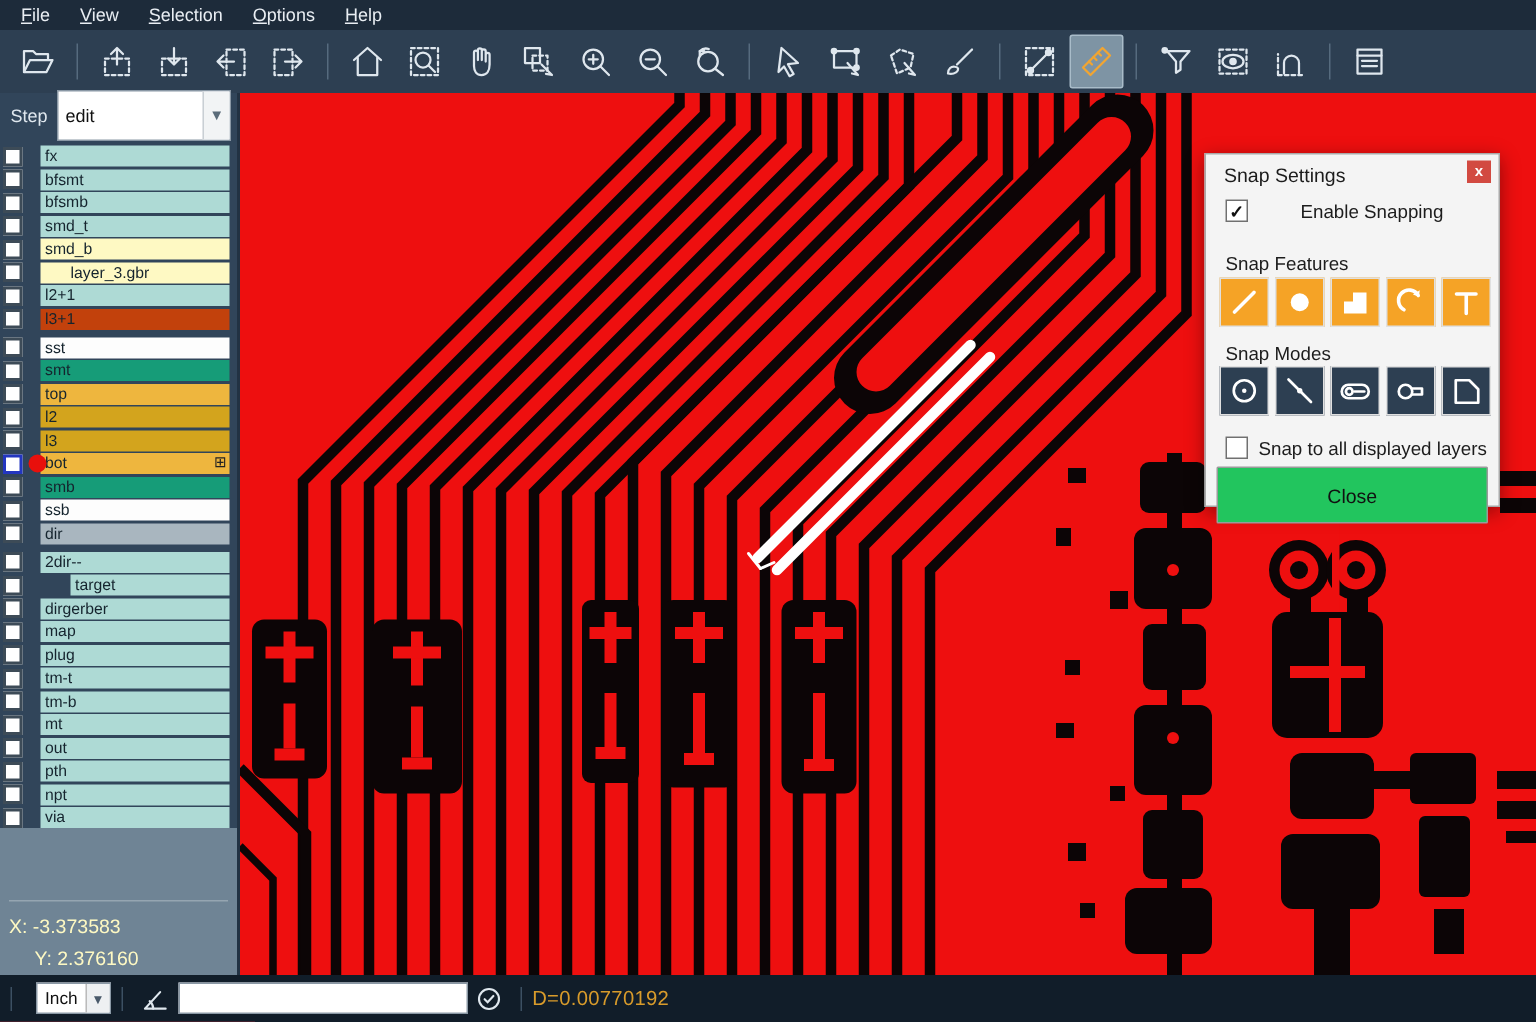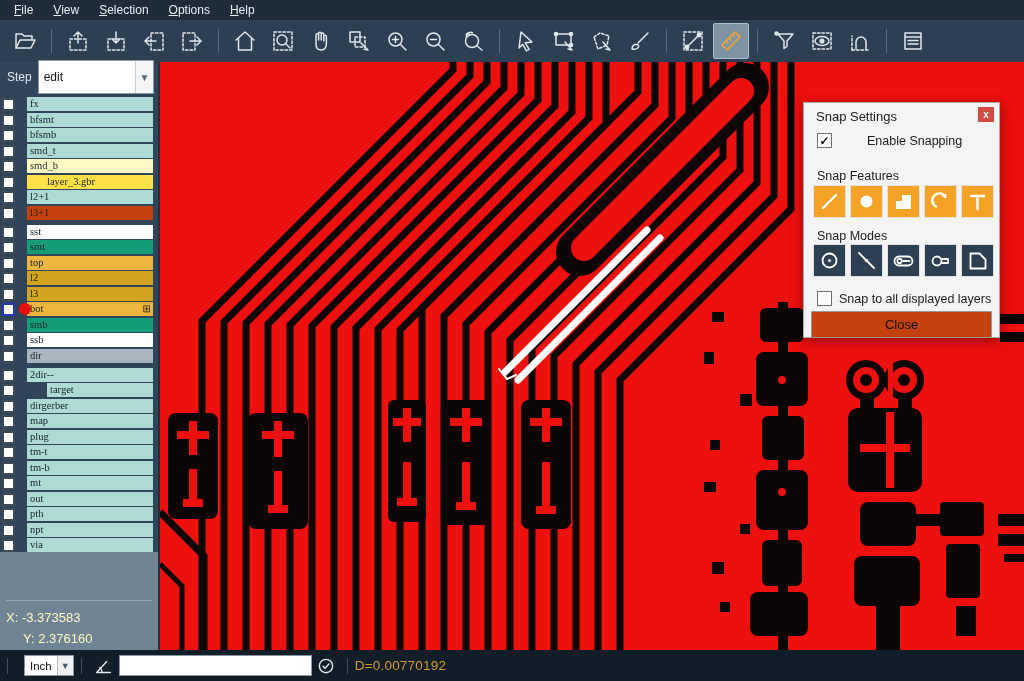--- a/index.html
+++ b/index.html
@@ -28,21 +28,21 @@
   #step-label { color:#dfe7ee; font-size:12px; margin-right:6px; }
   #step-dd { flex:1; height:34px; background:#fff; border:1px solid #8a98a5;
     display:flex; align-items:center; }
   #step-dd .val { flex:1; font-size:12px; color:#111; padding-left:5px; }
   #step-dd .chev { width:18px; height:100%; border-left:1px solid #c9cfd4;
     display:flex; align-items:center; justify-content:center; color:#5a6b79; font-size:10px;
     background:#f2f4f5; }
 
   #layer-list { position:absolute; top:33px; left:0; right:0; bottom:98px; padding:2px 0 0 0; }
   .lgroup { margin-bottom:5px; }
-  .lrow { position:relative; height:14px; margin:0 5px 1.5px 2px; display:flex; align-items:flex-end;font-family:Liberation Serif, serif; }
+  .lrow { position:relative; height:14px; margin:0 5px 1.5px 2px; display:flex; align-items:center; }
   .cb { width:13px; height:13px; background:#fff; border:2px solid #3d4b57; margin-right:12px;
     flex:none; }
   .cb.activecb { border-color:#2336c0; }
   .dot { position:absolute; left:17px; top:1px; width:12px; height:12px; border-radius:50%;
     background:#e8100c; }
   .lname { flex:1; height:14px; font-size:10.5px; color:#15242e; line-height:14px;
     padding-left:3px; display:flex; align-items:center; white-space:nowrap; overflow:hidden; }
   .lname .nm { flex:1; }
   .lname .grid { font-size:10px; color:#222; padding-right:2px; }
 
@@ -71,22 +71,22 @@
     flex:none; }
   .sd-box.checked::after { content:"✓"; font-weight:bold; }
   #sd-feat-label { position:absolute; left:13px; top:66px; }
   #sd-modes-label { position:absolute; left:13px; top:126px; }
   #sd-featrow { position:absolute; left:9px; top:82px; display:flex; }
   #sd-moderow { position:absolute; left:9px; top:141px; display:flex; }
   .fbtn { width:33px; height:33px; background:#f5a326; border:1px solid #e0e0e0; margin-right:4px;
     display:flex; align-items:center; justify-content:center; }
   .mbtn { width:33px; height:33px; background:#2d3f52; border:1px solid #e0e0e0; margin-right:4px;
     display:flex; align-items:center; justify-content:center; }
-  #sd-closebtn { position:absolute; left:7px; right:7px; top:208px; height:27px;
-    background:#c2410c; border:1px solid #9a9a9a; font-size:13px; color:#111;
+  #sd-closebtn { position:absolute; left:7px; right:7px; top:208px; height:38px;
+    background:#22c55e; border:1px solid #9a9a9a; font-size:13px; color:#111;
     display:flex; align-items:center; justify-content:center; border-radius:1px; }
 
   
   #statusbar { position:absolute; top:650px; left:0; right:0; height:31px; background:#111d29;
     display:flex; align-items:center; }
   .ssep { width:1px; height:16px; background:#3c5063; margin:0 7px; flex:none; }
   #unitbox { height:21px; background:#fff; border:1px solid #8a98a5; display:flex;
     align-items:center; margin-left:9px; }
   #unitbox .uval { font-size:11.5px; color:#111; padding:0 5px; }
   #unitbox .uchev { width:16px; height:100%; background:#eef0f2; border-left:1px solid #bbb;
@@ -294,21 +294,21 @@
             </div>
           </div>
           <div class="lrow">
             <span class="cb"></span>
             <div class="lname" style="background: #fef9c3;">
               <span class="nm">smd_b</span>
             </div>
           </div>
           <div class="lrow">
             <span class="cb"></span>
-            <div class="lname" style="background: #fde047; padding-left: 20px;">
+            <div class="lname" style="background: #fef9c3; padding-left: 20px;">
               <span class="nm">layer_3.gbr</span>
             </div>
           </div>
           <div class="lrow">
             <span class="cb"></span>
             <div class="lname" style="background: rgb(174, 218, 213);">
               <span class="nm">l2+1</span>
             </div>
           </div>
           <div class="lrow">

